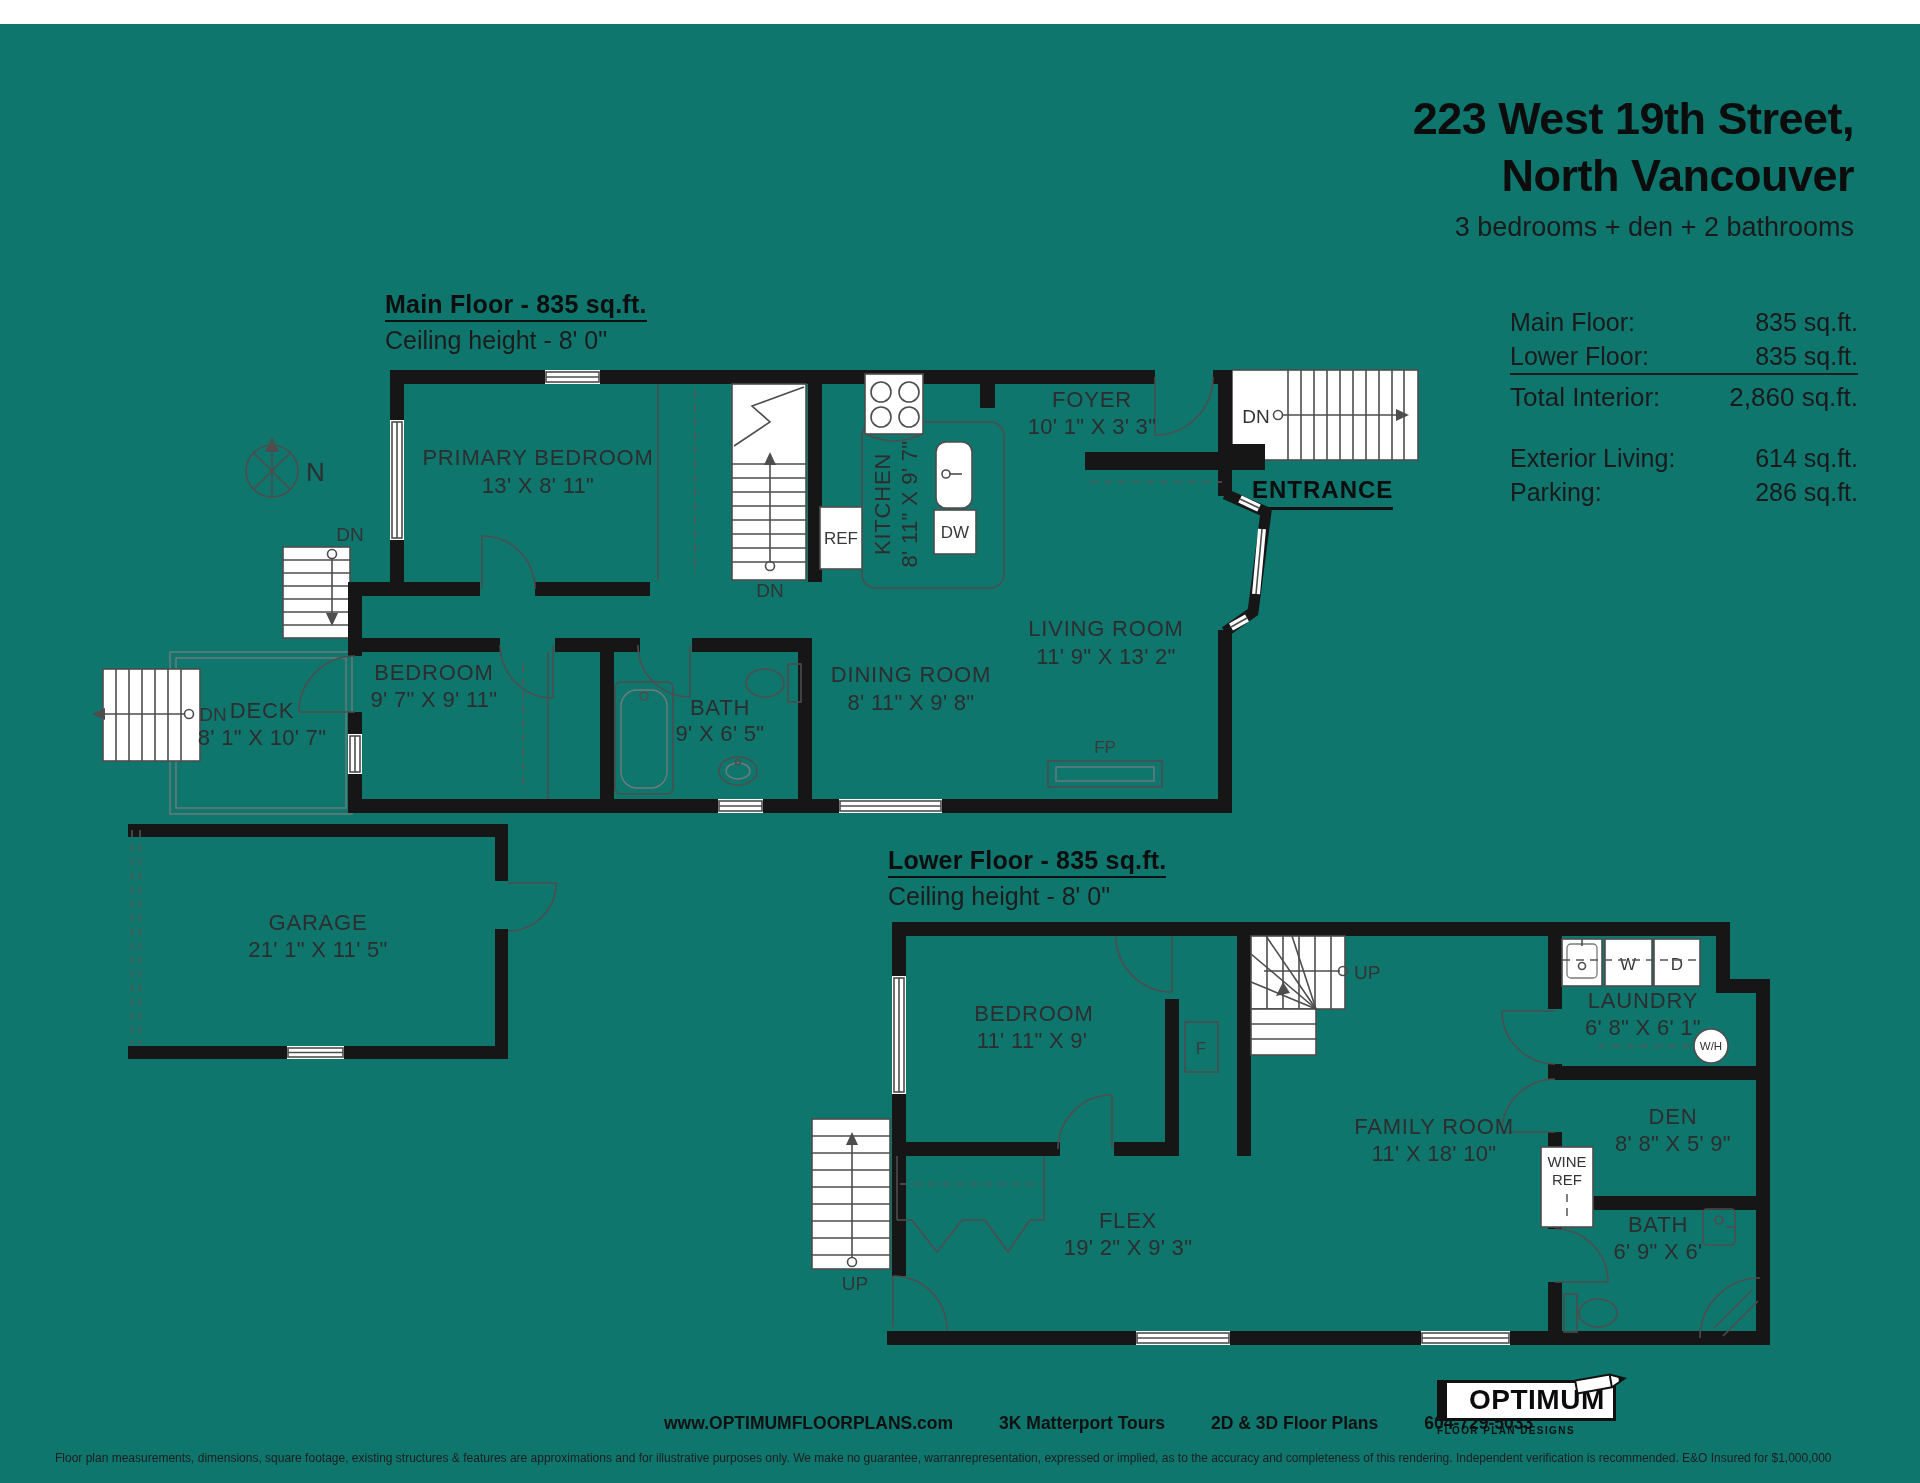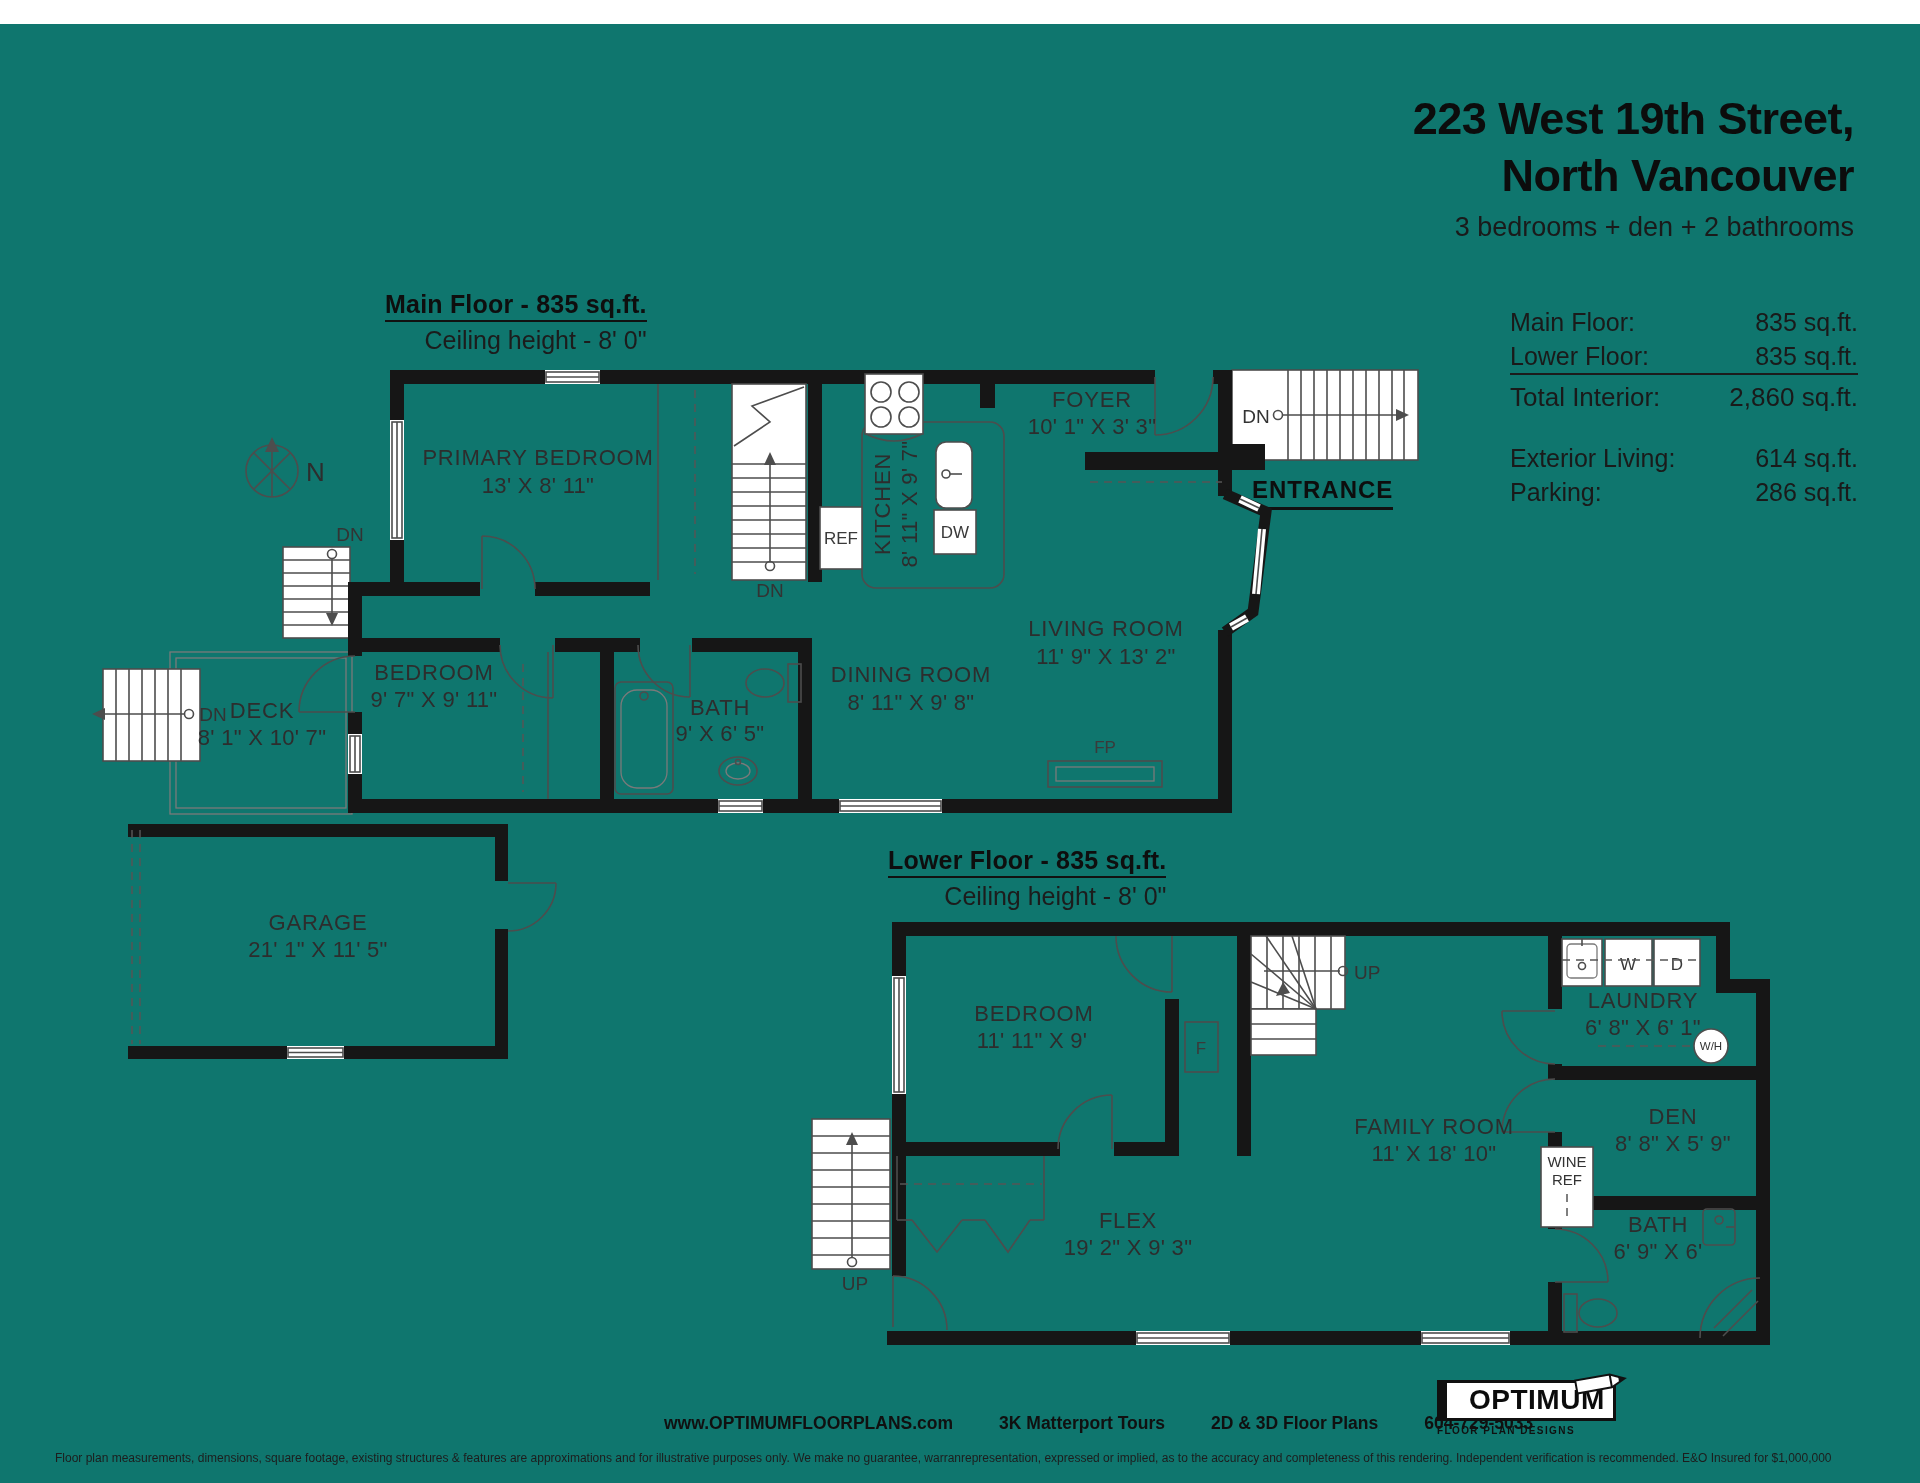--- a/index.html
+++ b/index.html
@@ -9,21 +9,21 @@
   .title-block{position:absolute;right:66px;top:66px;text-align:right;}
   .title-line{font-size:45px;font-weight:700;line-height:57px;letter-spacing:-0.5px;color:#0c0c0c;}
   .subtitle{font-size:27px;font-weight:400;margin-top:8px;color:#1a1a1a;}
   
   .stats{position:absolute;left:1510px;top:281px;width:348px;font-size:25px;color:#1a1a1a;}
   .stats-row{display:flex;justify-content:space-between;align-items:baseline;padding:3px 0 2px 0;}
   .stats-row.underlined{border-bottom:2.5px solid #1c1c1c;}
   .stats-row.total{font-weight:400;font-size:26px;padding-top:7px;align-items:center;}
   .stats-gap{height:26px;}
   
-  .floor-head{position:absolute;text-align:right;}
+  .floor-head{position:absolute;}
   .floor-head .fh{font-size:25px;font-weight:700;color:#0e0e0e;border-bottom:2.5px solid #111;
                   display:inline-block;padding-bottom:1px;letter-spacing:0.2px;}
   .floor-head .ch{font-size:25px;margin-top:4px;color:#1c1c1c;}
   .entrance{position:absolute;left:1252px;top:452px;font-size:24px;font-weight:700;letter-spacing:1px;
             border-bottom:3px solid #111;padding-bottom:3px;color:#0d0d0d;}
   
   .footer-line{position:absolute;left:664px;top:1389px;display:flex;gap:46px;font-size:17.5px;
                font-weight:700;color:#101010;white-space:nowrap;}
   .disclaimer{position:absolute;left:55px;top:1427px;font-size:12px;color:#1d1d1d;white-space:nowrap;}
   .logo{position:absolute;left:1437px;top:1356px;}

